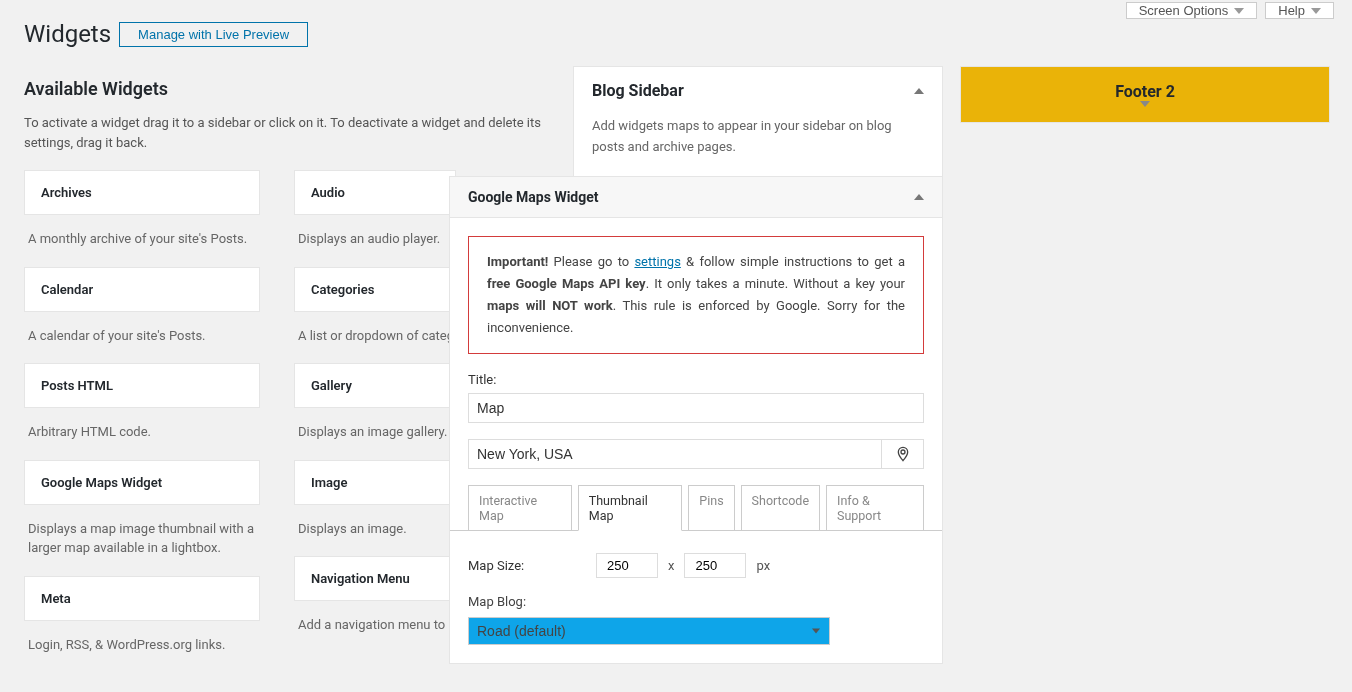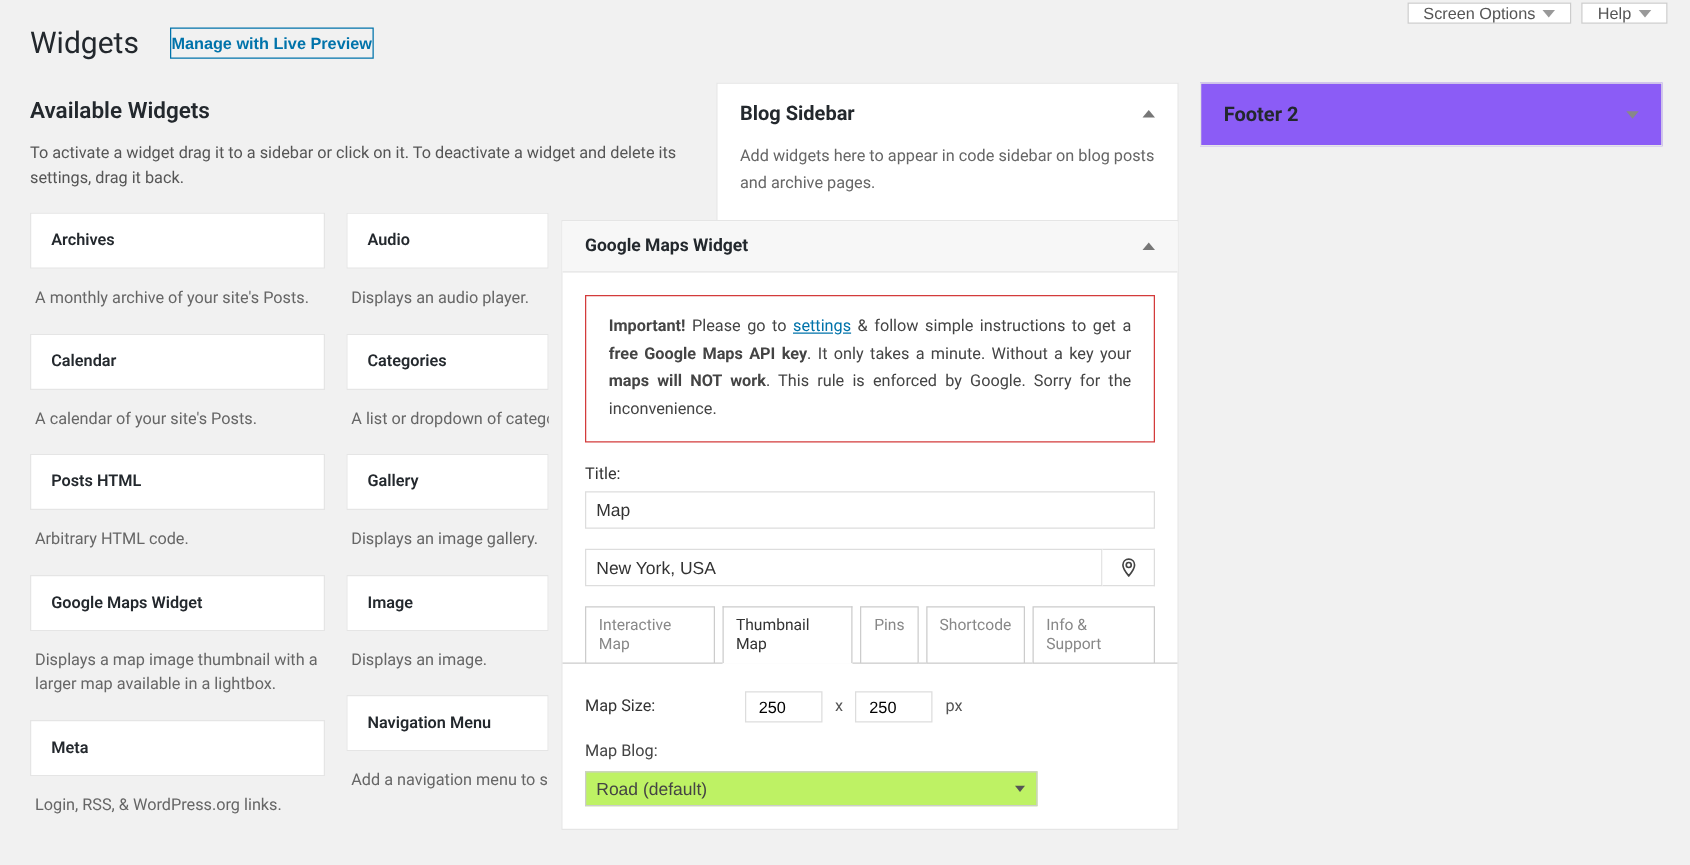--- a/index.html
+++ b/index.html
@@ -36,35 +36,35 @@
   border-left: 5px solid transparent;
   border-right: 5px solid transparent;
   border-top: 6px solid #999;
 }
 .page-title-area {
   position: absolute;
   top: 20px;
   left: 24px;
   display: flex;
   align-items: center;
-  gap: 25px;
+  gap: 8px;
 }
 .page-title {
   font-size: 24px;
   font-weight: 400;
   color: #23282d;
 }
 .page-title-btn {
   border: 1px solid #0073aa;
   background: #f1f1f1;
   color: #0073aa;
-  padding: 4px 0;
+  padding: 4px 18px;
   font-size: 13px;
   cursor: pointer;
-  font-weight: 700;
+  font-weight: 400;
 }
 .left-col {
   position: absolute;
   top: 78px;
   left: 24px;
   width: 524px;
 }
 .avail-title {
   font-size: 18px;
   font-weight: 600;
@@ -72,21 +72,21 @@
   margin-bottom: 14px;
 }
 .avail-desc {
   font-size: 13px;
   color: #555;
   line-height: 1.5;
   margin-bottom: 18px;
 }
 .widget-grid {
   display: flex;
-  gap: 17px;
+  gap: 34px;
 }
 .widget-col { width: 236px; }
 .widget-col.rcut { width: 162px; overflow: hidden; }
 .widget-box {
   background: #fff;
   border: 1px solid #e5e5e5;
   padding: 14px 16px;
   font-weight: 600;
   font-size: 13px;
   color: #23282d;
@@ -213,21 +213,21 @@
 .srow .slabel { width: 118px; font-size: 13px; color: #333; }
 .num-input { width: 62px; border: 1px solid #ddd; padding: 4px 10px; font-size: 13px; text-align: left; }
 .sep { color: #555; }
 .unit { color: #555; font-size: 13px; }
 .sel {
   width: 362px;
   border: 1px solid #ccc;
   padding: 5px 8px;
   font-size: 14px;
   color: #444;
-  background: #bef264;
+  background: #0ea5e9;
   appearance: none;
   position: relative;
 }
 .sel-wrap { position: relative; width: 362px; }
 .sel-arrow {
   position: absolute;
   right: 10px;
   top: 50%;
   transform: translateY(-50%);
   pointer-events: none;
@@ -236,29 +236,30 @@
   border-right: 4px solid transparent;
   border-top: 5px solid #555;
 }
 .right-col {
   position: absolute;
   top: 66px;
   left: 960px;
   width: 370px;
 }
 .panel-head-r {
-  background: #8b5cf6;
+  background: #eab308;
   border: 1px solid #e5e5e5;
   padding: 15px 18px;
   font-size: 16px;
   font-weight: 700;
   color: #23282d;
   display: flex;
   justify-content: space-between;
   align-items: center;
+  flex-direction: column;
 }
 .tri-down {
   width: 0; height: 0;
   border-left: 5px solid transparent;
   border-right: 5px solid transparent;
   border-top: 6px solid #888;
 }
 </style>
 </head>
 <body>
@@ -309,21 +310,21 @@
     </div>
   </div>
 </div>
 
 <div class="center-col">
   <div class="panel">
     <div class="panel-head">
       <span>Blog Sidebar</span>
       <span class="tri-up"></span>
     </div>
-    <div class="panel-desc">Add widgets here to appear in code sidebar on blog posts and archive pages.</div>
+    <div class="panel-desc">Add widgets maps to appear in your sidebar on blog posts and archive pages.</div>
   </div>
 </div>
 
 <div class="exp-panel">
   <div class="exp-head">
     <span>Google Maps Widget</span>
     <span class="tri-up"></span>
   </div>
   <div class="exp-body">
     <div class="notice">

